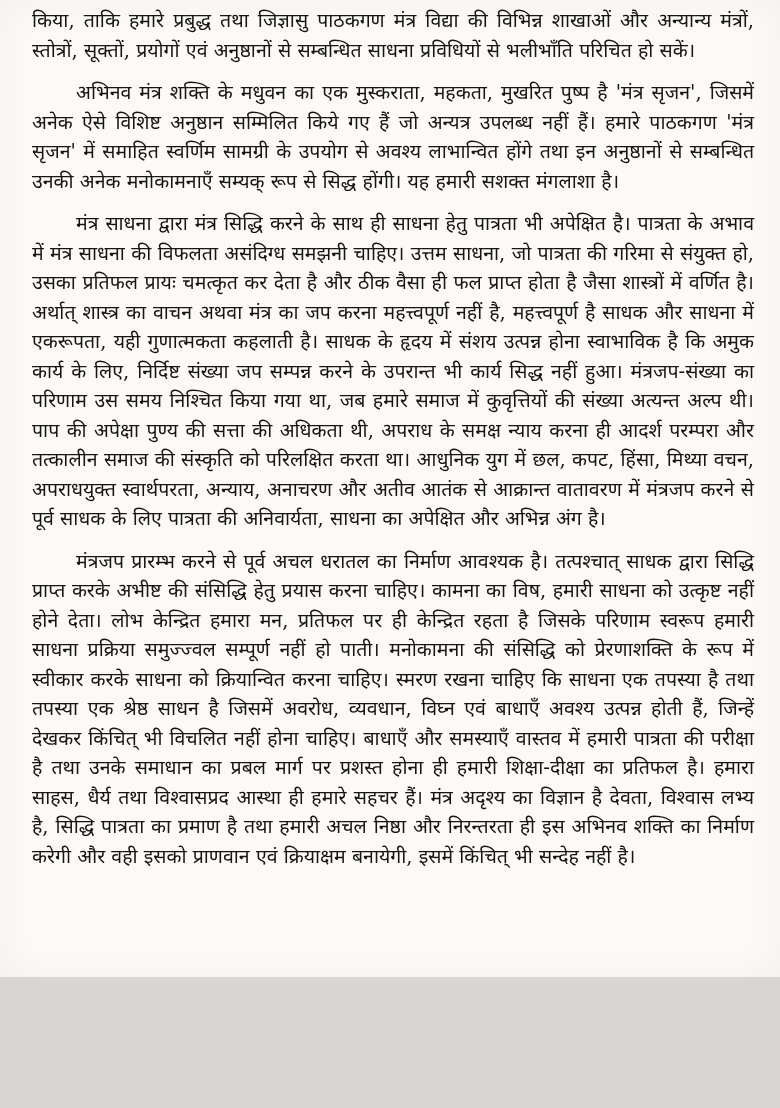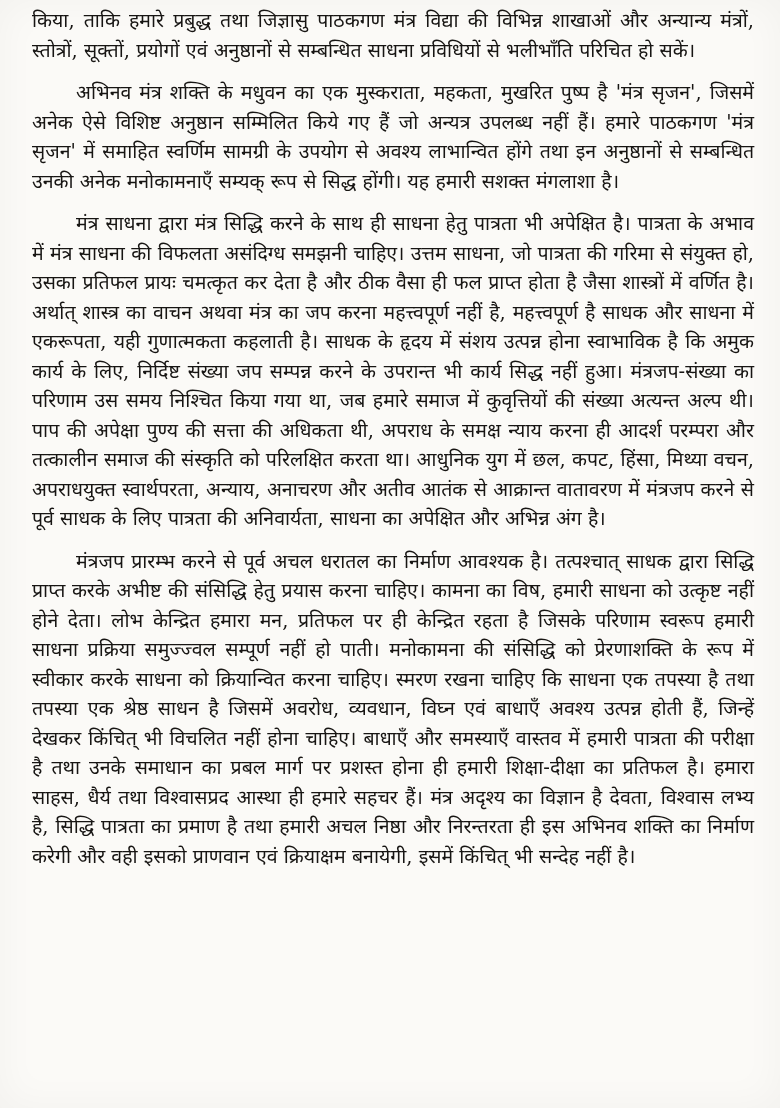--- a/index.html
+++ b/index.html
@@ -3,21 +3,21 @@
 <meta charset="utf-8">
 <style>
   html, body {
     margin: 0;
     padding: 0;
     background: #d8d6d2;
   }
   .page {
     position: relative;
     width: 780px;
-    height: 1108px;
+    height: 977px;
     margin: 0 auto;
     background: #fbfaf7;
     box-sizing: border-box;
     padding: 6px 26px 10px 32px;
     overflow: hidden;
     box-shadow: inset 0 0 40px rgba(0,0,0,0.04);
   }
   .text-block {
     font-family: "DejaVu Serif", "Liberation Serif", serif;
     font-size: 19.5px;

